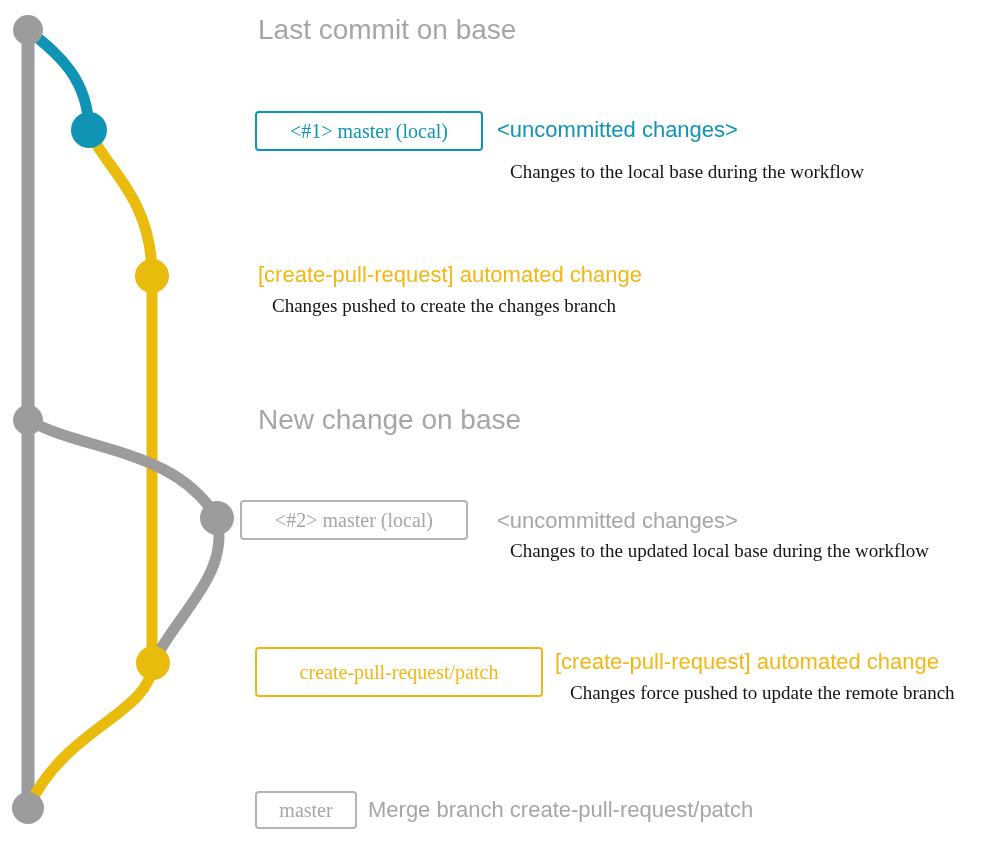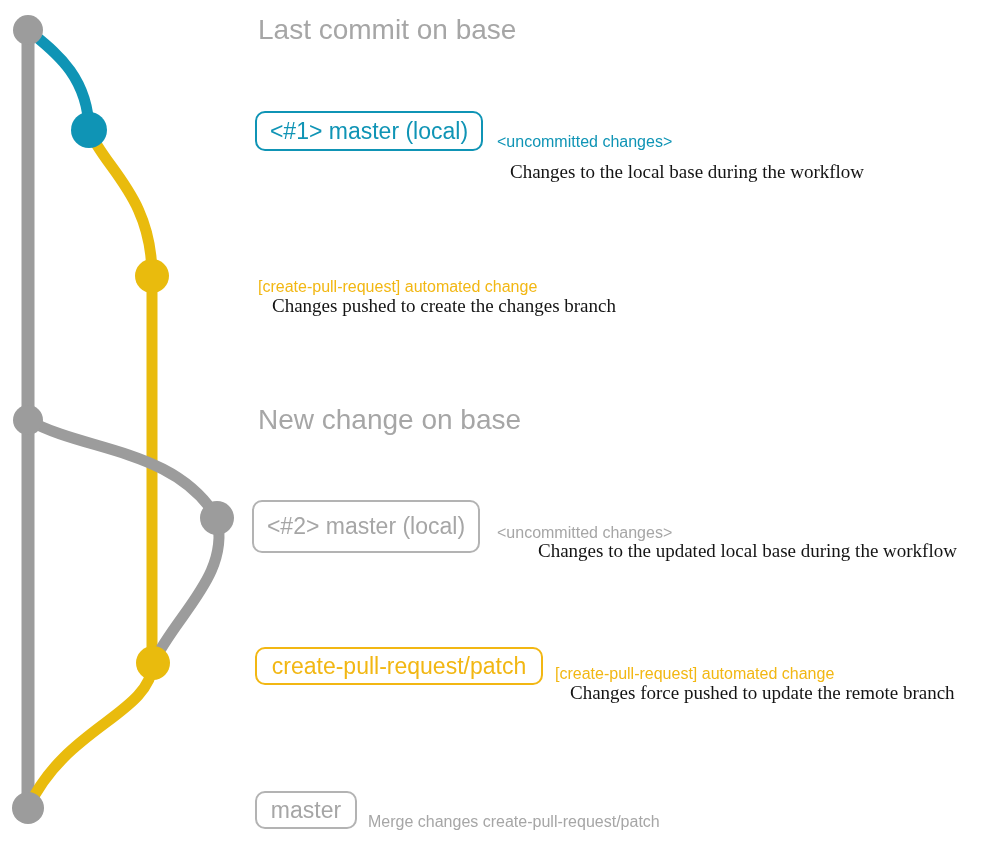--- a/index.html
+++ b/index.html
@@ -15,26 +15,26 @@
   .stroke-gray{stroke:var(--gray);fill:none;}
   .stroke-teal{stroke:var(--teal);fill:none;}
   .stroke-yellow{stroke:var(--yellow);fill:none;}
   .fill-gray{fill:var(--gray);}
   .fill-teal{fill:var(--teal);}
   .fill-yellow{fill:var(--yellow);}
   .abs{position:absolute;white-space:nowrap;text-align:center;}
   .header{font-size:28px;line-height:32px;color:var(--gray-text);}
   .badge{
     display:flex;align-items:center;justify-content:center;
-    border-radius:10px;font-size:23px;box-sizing:border-box;
+    border-radius:4px;font-size:20px;box-sizing:border-box;font-family:Liberation Serif, serif;
   }
   .badge.teal{border:2.5px solid var(--teal);color:var(--teal);}
   .badge.gray{border:2.5px solid var(--gray-border);color:var(--gray-text);}
   .badge.yellow{border:2.5px solid var(--yellow-text);color:var(--yellow-text);}
-  .title{font-size:16px;line-height:26px;margin-top:12px;}
+  .title{font-size:22px;line-height:26px;}
   .title.teal{color:var(--teal);}
   .title.gray{color:var(--gray-text);}
   .title.yellow{color:var(--yellow-text);}
   .desc{
     font-family:"Liberation Serif", serif;
     font-size:19px;line-height:22px;color:var(--body-text);
   }
 </style>
 </head>
 <body>
@@ -69,30 +69,30 @@
     <span>&lt;#1&gt; master (local)</span>
   </div>
   <div class="abs title teal" style="left:497px;top:117px;">&lt;uncommitted changes&gt;</div>
   <div class="abs desc" style="left:510px;top:150px;margin-top:11px;">Changes to the local base during the workflow</div>
 
   <div class="abs title yellow" style="left:258px;top:262px;">[create-pull-request] automated change</div>
   <div class="abs desc" style="left:272px;top:295px;">Changes pushed to create the changes branch</div>
 
   <div class="abs header" style="left:258px;top:404px;">New change on base</div>
 
-  <div class="abs badge gray" style="left:252px;top:500px;width:228px;height:53px;">
+  <div class="abs badge gray" style="left:240px;top:500px;width:228px;height:40px;">
     <span>&lt;#2&gt; master (local)</span>
   </div>
   <div class="abs title gray" style="left:497px;top:508px;">&lt;uncommitted changes&gt;</div>
-  <div class="abs desc" style="left:510px;top:540px;margin-left:28px;">Changes to the updated local base during the workflow</div>
+  <div class="abs desc" style="left:510px;top:540px;">Changes to the updated local base during the workflow</div>
 
-  <div class="abs badge yellow" style="left:255px;top:647px;width:288px;height:38px;">
+  <div class="abs badge yellow" style="left:255px;top:647px;width:288px;height:50px;">
     <span>create-pull-request/patch</span>
   </div>
   <div class="abs title yellow" style="left:555px;top:649px;">[create-pull-request] automated change</div>
   <div class="abs badge gray" style="left:255px;top:791px;width:102px;height:38px;">
     <span>master</span>
   </div>
 
   <div class="abs desc" style="left:570px;top:682px;">Changes force pushed to update the remote branch</div>
-  <div class="abs title gray" style="left:368px;top:797px;">Merge changes create-pull-request/patch</div>
+  <div class="abs title gray" style="left:368px;top:797px;">Merge branch create-pull-request/patch</div>
 
 </div>
 
 </body></html>

